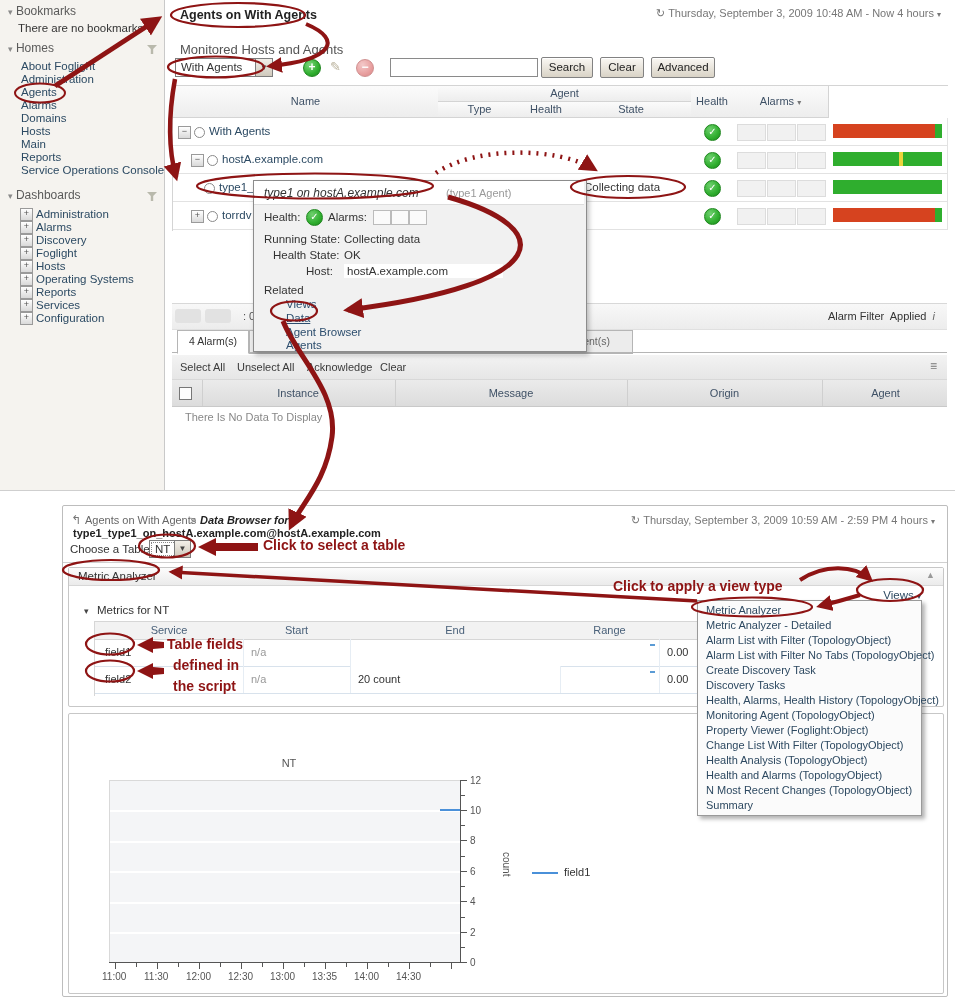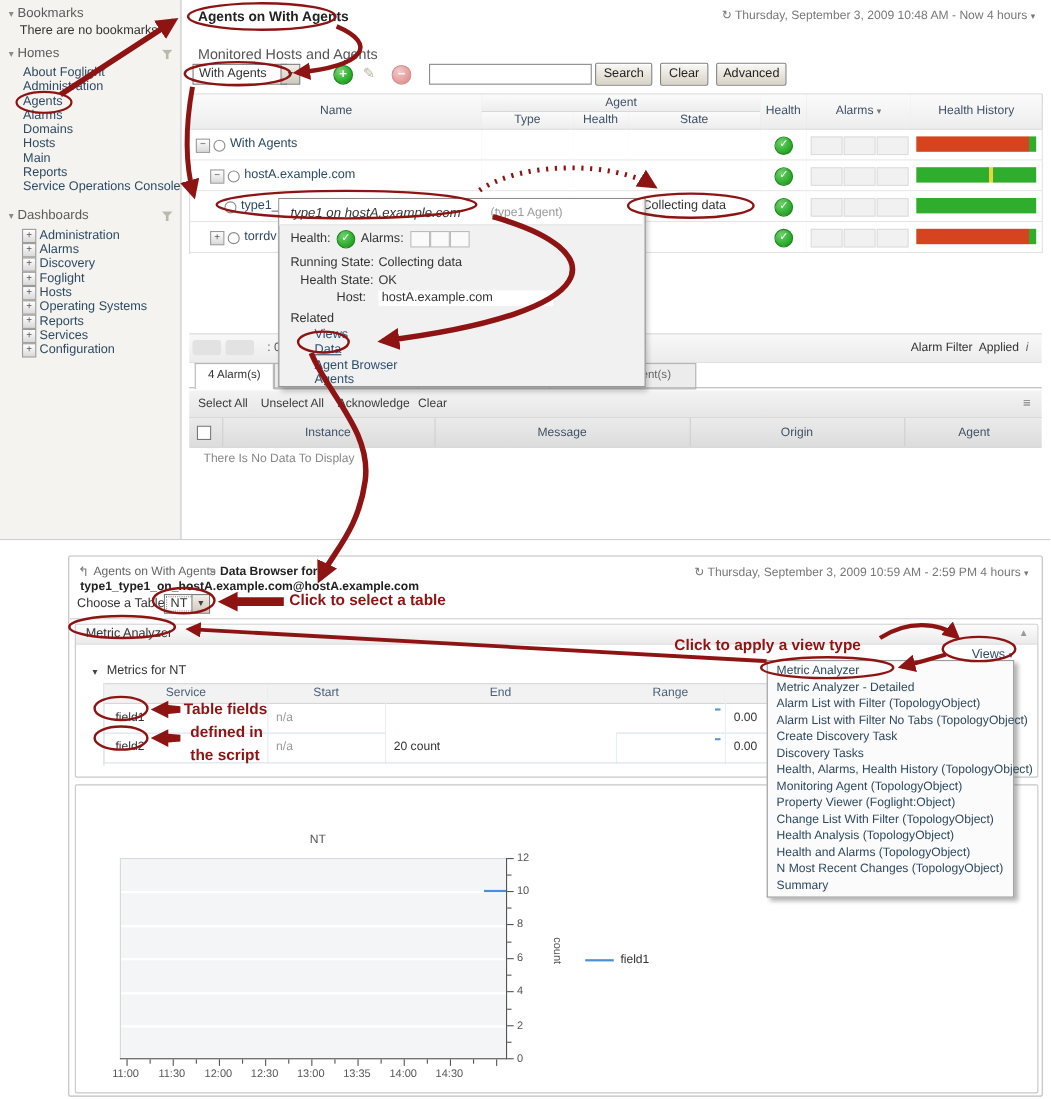--- a/index.html
+++ b/index.html
@@ -140,21 +140,20 @@
     <div class="ghead" style="left:0;top:0;width:265px;height:31px;line-height:31px;">Name</div>
     <div class="ghead" style="left:265px;top:0;width:253px;height:15px;line-height:15px;">Agent</div>
     <div class="ghead" style="left:265px;top:16px;width:83px;height:15px;line-height:15px;">Type</div>
     <div class="ghead" style="left:348px;top:16px;width:50px;height:15px;line-height:15px;">Health</div>
     <div class="ghead" style="left:398px;top:16px;width:120px;height:15px;line-height:15px;">State</div>
     <div class="ghead" style="left:518px;top:0;width:42px;height:31px;line-height:31px;">Health</div>
     <div class="ghead" style="left:560px;top:0;width:95px;height:31px;line-height:31px;">
       <span>Alarms</span>
       <span style="font-size:8px;color:#777;">▾</span>
     </div>
-    <div class="ghead" style="left:655px;top:0;width:119px;height:31px;line-height:31px;">Health History</div>
 
     <div class="gcell" style="left:0;top:32px;width:265px;height:27px;">
       <div class="abs plusbox" style="left:5px;top:8px;">−</div>
       <div class="abs radio" style="left:21px;top:9px;"></div>
       <div class="abs navy t12" style="left:36px;top:7px;">With Agents</div>
     </div>
     <div class="gcell" style="left:265px;top:32px;width:83px;height:27px;"></div>
     <div class="gcell" style="left:348px;top:32px;width:50px;height:27px;"></div>
     <div class="gcell" style="left:398px;top:32px;width:120px;height:27px;"></div>
     <div class="gcell" style="left:518px;top:32px;width:42px;height:27px;">
@@ -292,21 +291,21 @@
     <span class="abs tiplink" style="left:32px;top:117px;">Views</span>
     <span class="abs tiplink" style="left:32px;top:131px;text-decoration:underline;">Data</span>
     <span class="abs tiplink" style="left:32px;top:145px;">Agent Browser</span>
     <span class="abs tiplink" style="left:32px;top:158px;">Agents</span>
   </div>
 
   <div class="panel" style="left:62px;top:505px;width:884px;height:490px;">
     <span class="abs" style="left:8px;top:7px;color:#777;font-size:12px;">↰</span>
     <span class="abs t11" style="left:22px;top:8px;color:#666;">Agents on With Agents</span>
     <span class="abs t11" style="left:127px;top:8px;color:#888;">&gt;</span>
-    <span class="abs t11 b" style="left:137px;top:8px;color:#222;">Data Browser for</span>
+    <span class="abs t11 b" style="left:137px;top:8px;color:#222;font-style:italic;">Data Browser for</span>
     <span class="abs t11 b" style="left:10px;top:21px;color:#222;">type1_type1_on_hostA.example.com@hostA.example.com</span>
     <div class="abs gray t11" style="right:12px;top:8px;">
       <span class="gray">↻</span>
       <span>Thursday, September 3, 2009 10:59 AM - 2:59 PM 4 hours</span>
       <span style="font-size:8px;">▾</span>
     </div>
 
     <span class="abs t12" style="left:7px;top:37px;color:#333;">Choose a Table</span>
     <div class="abs ddbox" style="left:86px;top:34px;width:24px;height:16px;outline:1px dotted #888;outline-offset:-3px;">
       <span>NT</span>

